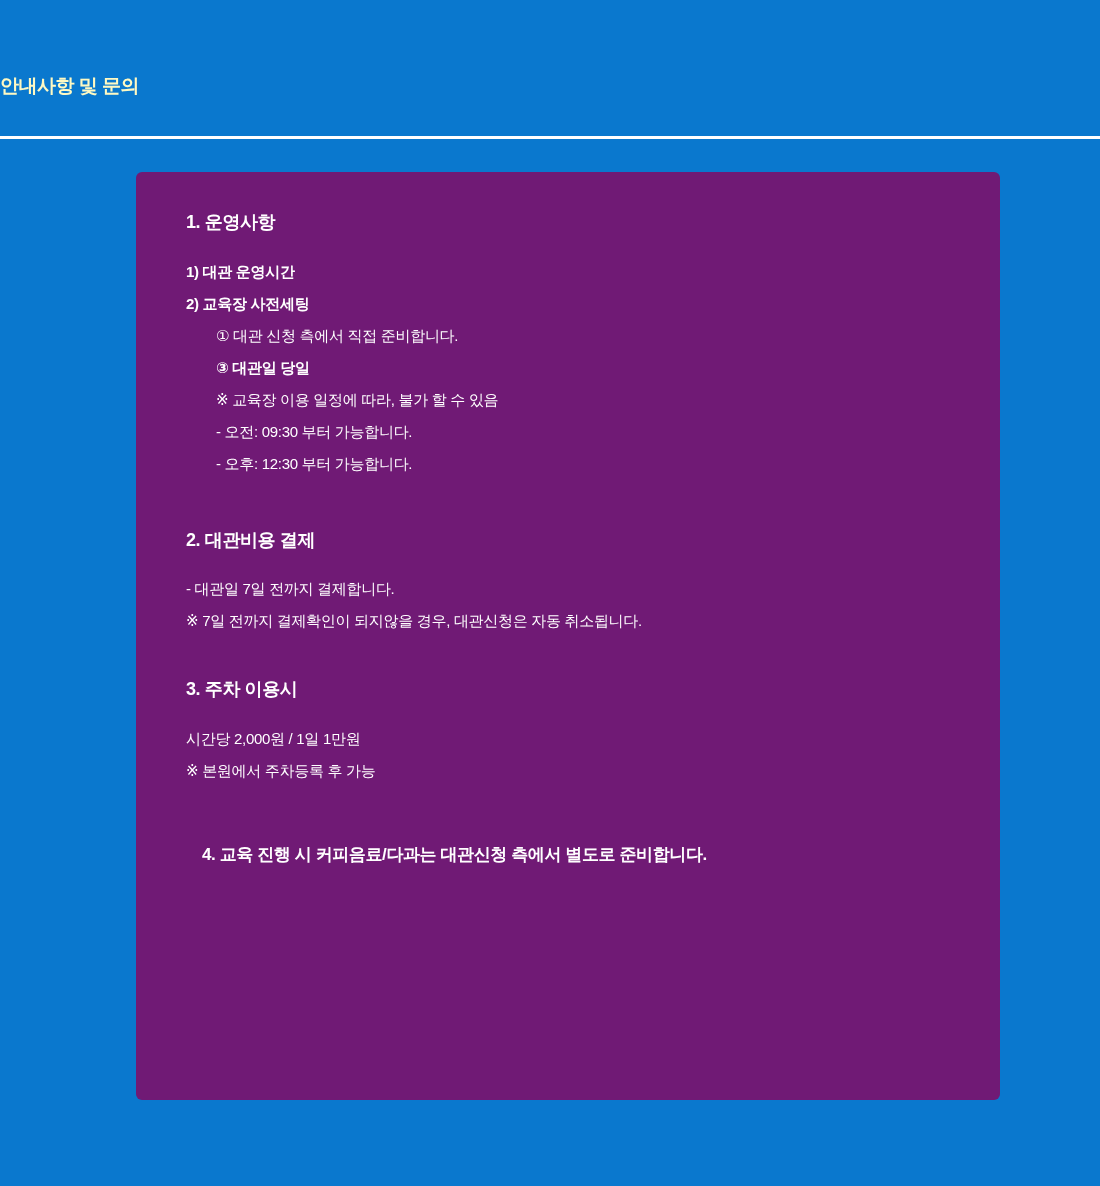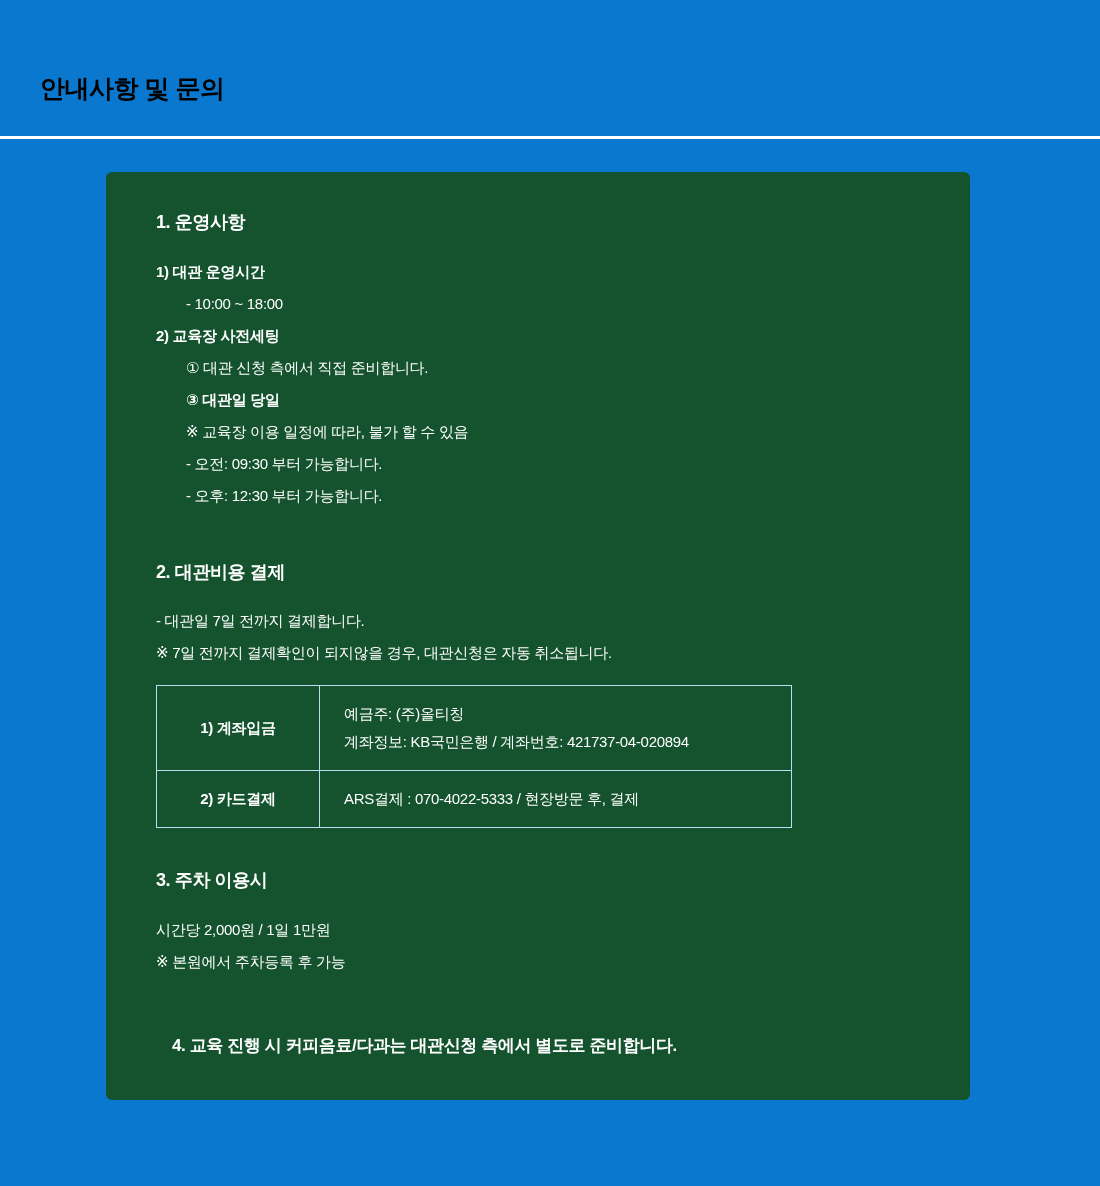--- a/index.html
+++ b/index.html
@@ -19,45 +19,44 @@
   .page-header {
     position: relative;
     height: 139px;
     box-sizing: border-box;
     padding: 0 0 0 0;
   }
   .page-header .title {
     position: absolute;
     left: 0;
     top: 76px;
-    font-size: 25px;
+    font-size: 19px;
     font-weight: bold;
     letter-spacing: -0.5px;
-    color: #000000;
+    color: #fef9c3;
     line-height: 1;
     white-space: nowrap;
-    padding-left: 40px;
   }
   .header-rule {
     position: absolute;
     left: 0;
     top: 136px;
     width: 1100px;
     height: 3px;
     background: #ffffff;
   }
 
   
   .card {
     position: absolute;
-    left: 106px;
+    left: 136px;
     top: 172px;
     width: 864px;
     height: 928px;
-    background: #14532d;
+    background: #701a75;
     border-radius: 6px;
     box-sizing: border-box;
     padding: 40px 50px 0 50px;
   }
 
   .sec-title {
     font-size: 18px;
     font-weight: bold;
     letter-spacing: -0.4px;
     margin: 0 0 22px 0;
@@ -126,49 +125,31 @@
 
 <div class="page-header">
   <div class="title">안내사항 및 문의</div>
   <div class="header-rule"></div>
 </div>
 
 <div class="card">
 
   <div class="sec-title">1. 운영사항</div>
   <div class="line bold">1) 대관 운영시간</div>
-  <div class="line indent1">- 10:00 ~ 18:00</div>
   <div class="line bold">2) 교육장 사전세팅</div>
   <div class="line indent1">① 대관 신청 측에서 직접 준비합니다.</div>
   <div class="line indent1 bold">③ 대관일 당일</div>
   <div class="line indent1">※ 교육장 이용 일정에 따라, 불가 할 수 있음</div>
   <div class="line indent1">- 오전: 09:30 부터 가능합니다.</div>
   <div class="line indent1">- 오후: 12:30 부터 가능합니다.</div>
 
   <div class="sec-title gap-top">2. 대관비용 결제</div>
   <div class="line">- 대관일 7일 전까지 결제합니다.</div>
   <div class="line">※ 7일 전까지 결제확인이 되지않을 경우, 대관신청은 자동 취소됩니다.</div>
 
-  <table class="pay-table">
-    <tbody>
-      <tr>
-        <td class="label">1) 계좌입금</td>
-        <td class="value">
-          <span class="v-line">예금주: (주)올티칭</span>
-          <span class="v-line">계좌정보: KB국민은행 / 계좌번호: 421737-04-020894</span>
-        </td>
-      </tr>
-      <tr>
-        <td class="label">2) 카드결제</td>
-        <td class="value">
-          <span class="v-line">ARS결제 : 070-4022-5333 / 현장방문 후, 결제</span>
-        </td>
-      </tr>
-    </tbody>
-  </table>
 
   <div class="sec-title sec3">3. 주차 이용시</div>
   <div class="line">시간당 2,000원 / 1일 1만원</div>
   <div class="line">※ 본원에서 주차등록 후 가능</div>
 
   <div class="sec4">4. 교육 진행 시 커피음료/다과는 대관신청 측에서 별도로 준비합니다.</div>
 
 </div>
 
 </body></html>

